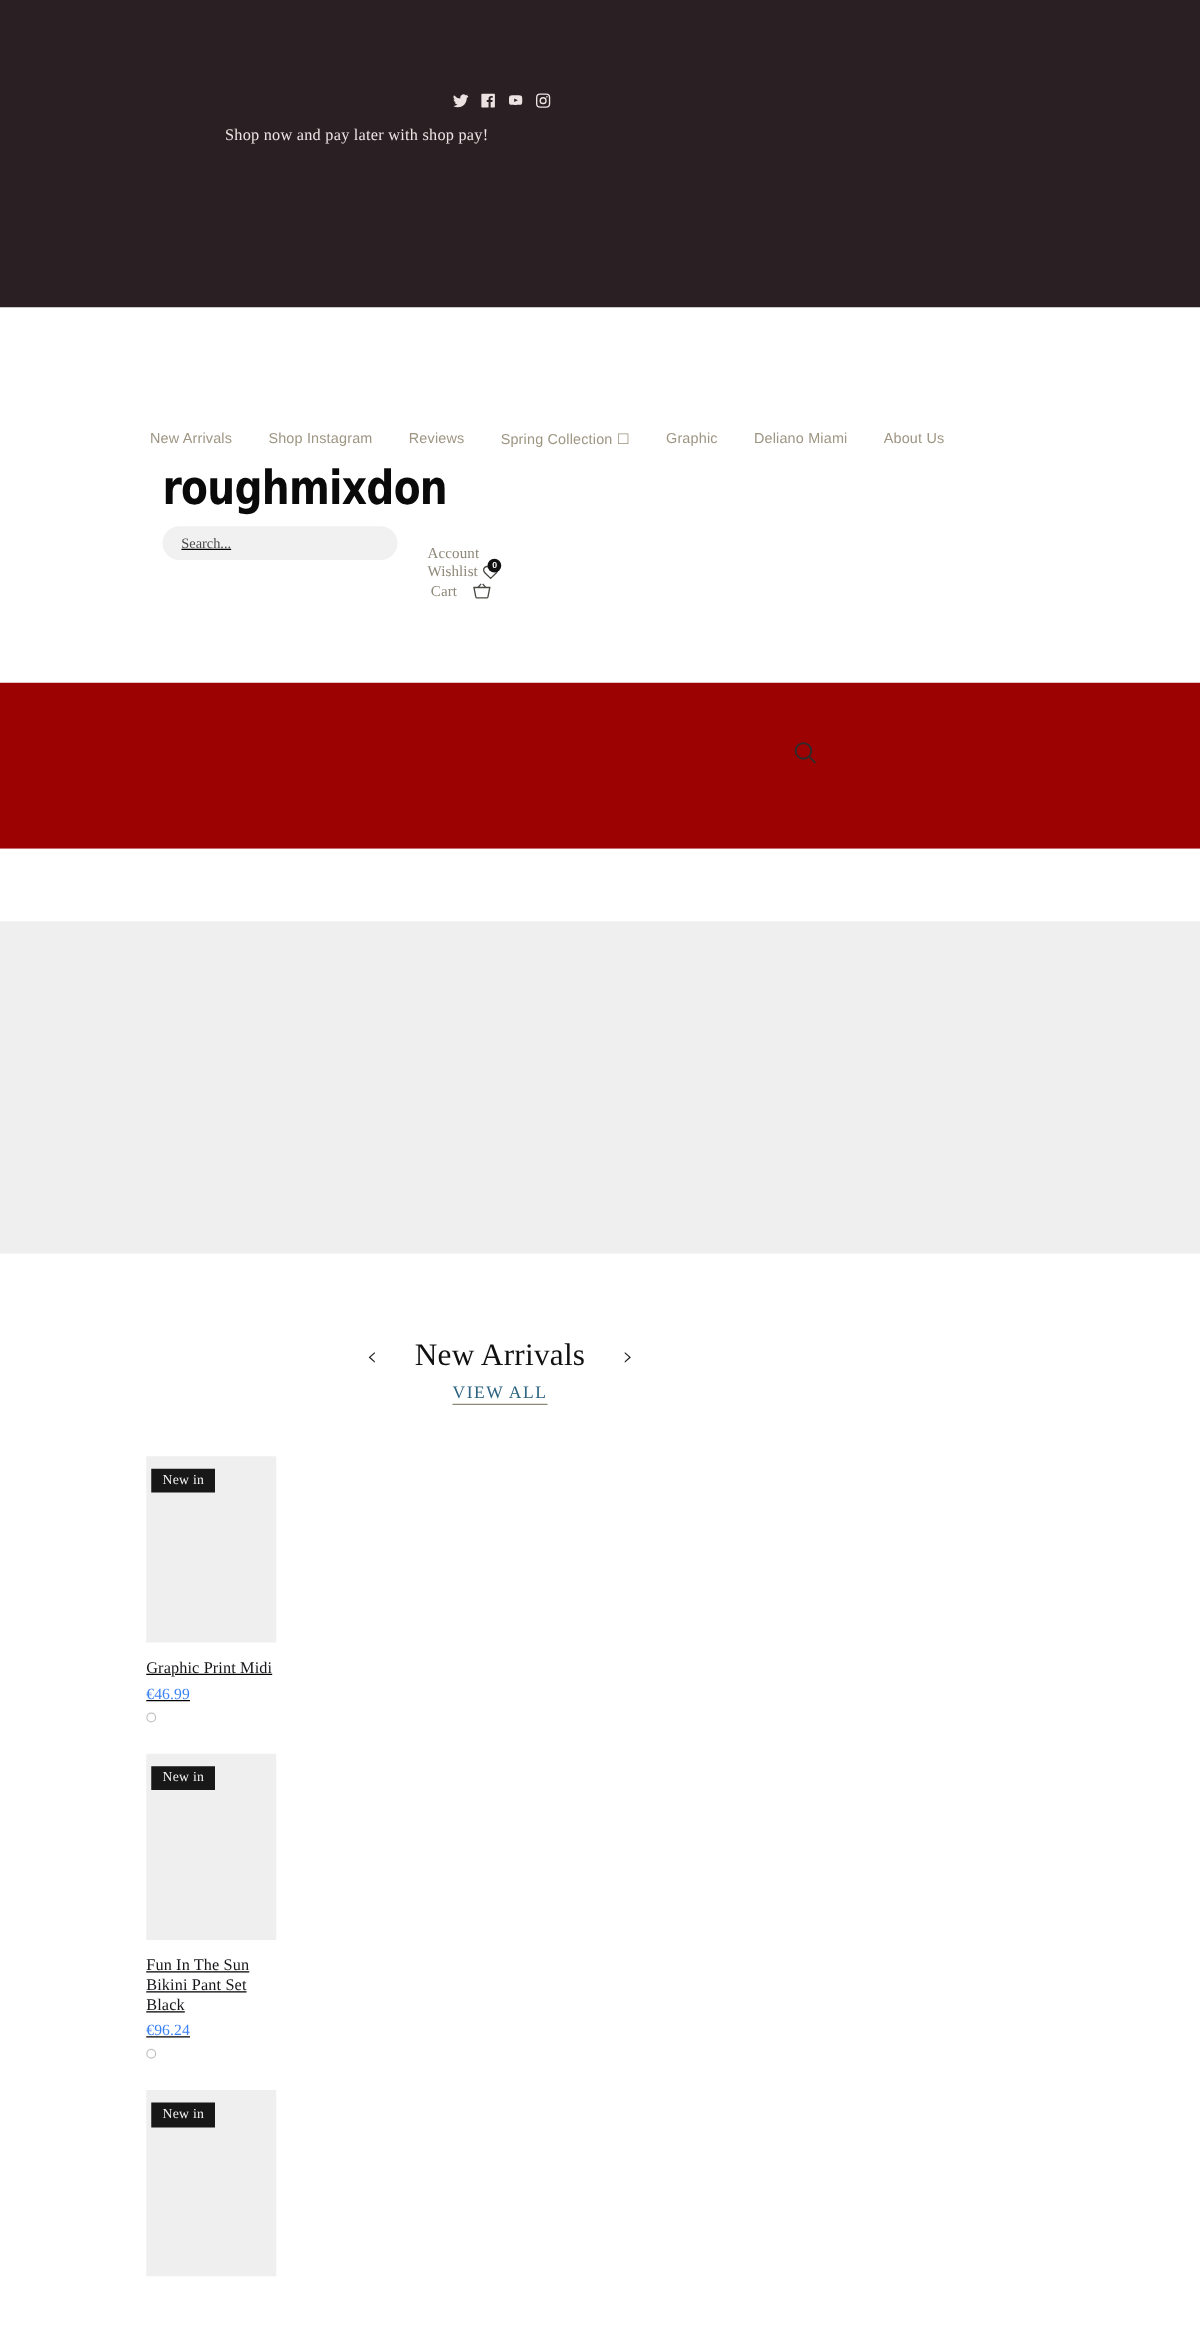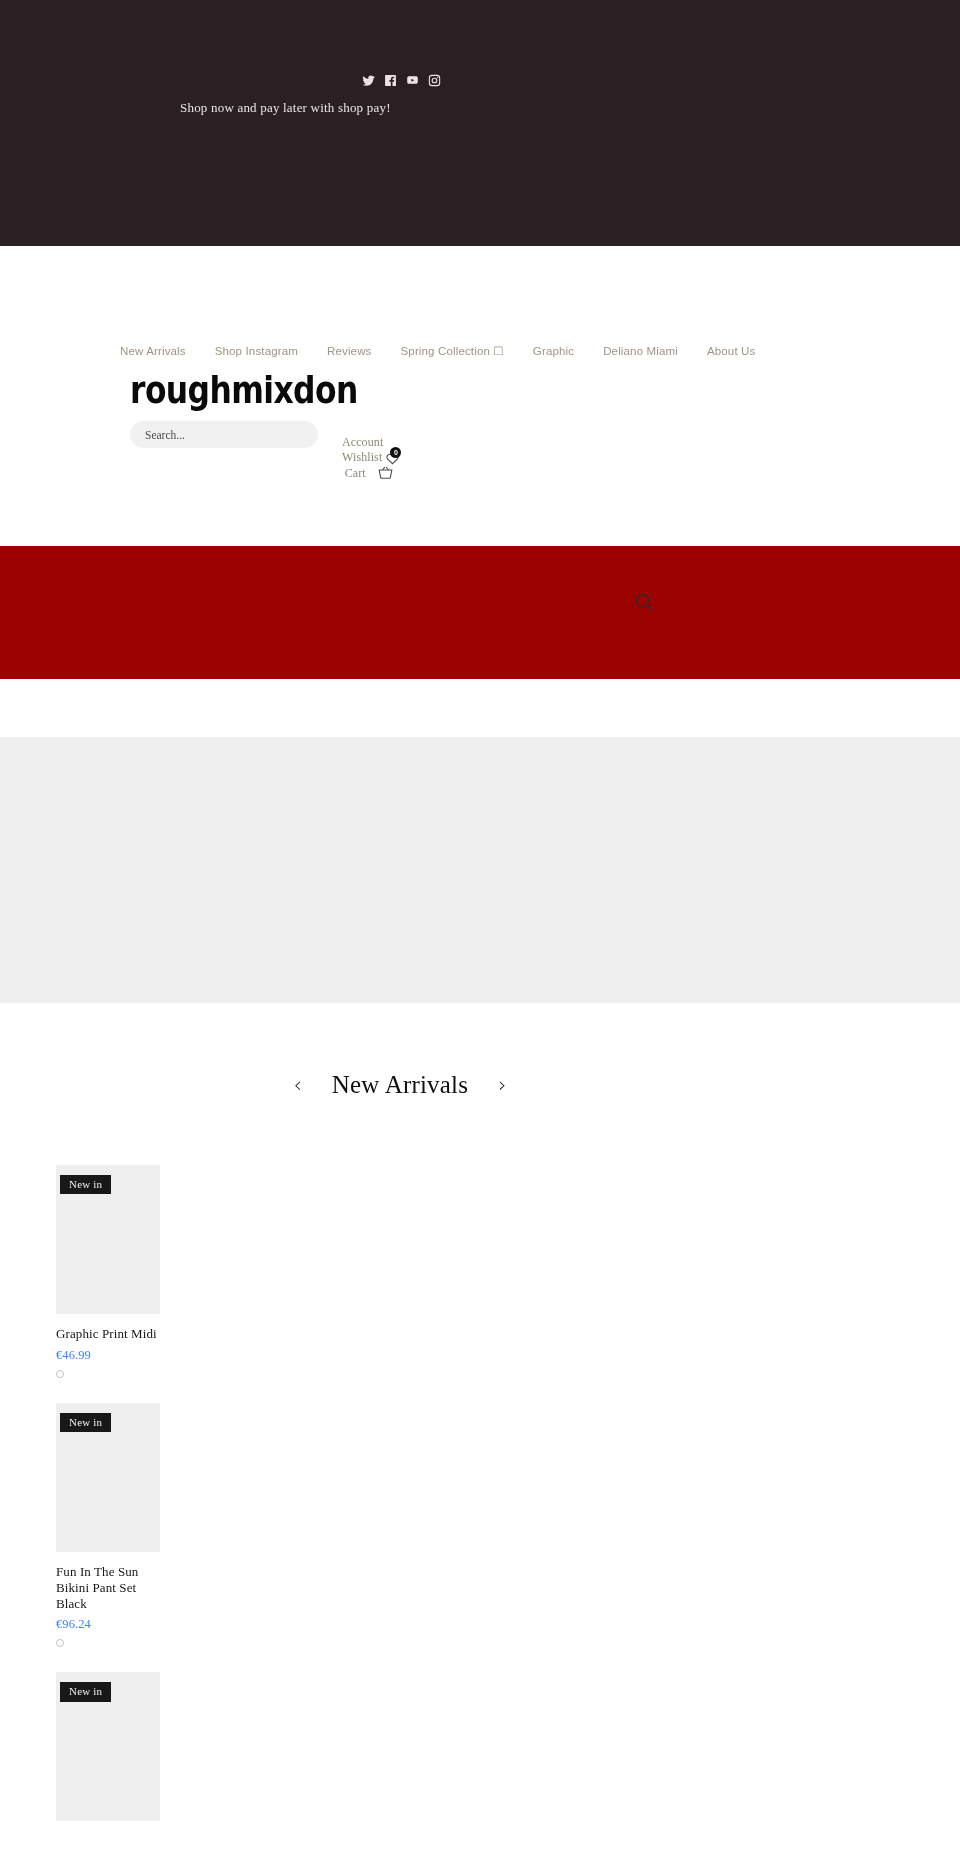--- a/index.html
+++ b/index.html
@@ -107,20 +107,21 @@
     left: 130px;
     top: 175px;
     width: 188px;
     height: 27px;
     background: #f1f1f1;
     border-radius: 20px;
     border: none;
     display: flex;
     align-items: center;
     padding: 0 0 0 15px;
+    text-decoration: underline;
   }
   .search-box input {
     border: none;
     outline: none;
     background: transparent;
     font-family: "Liberation Serif", serif;
     font-size: 11.5px;
     color: #3d3d3d;
     width: 100%;
   }
@@ -257,22 +258,23 @@
     letter-spacing: 1.2px;
     color: #2d6480;
     border-bottom: 1px solid #8d8878;
     padding-bottom: 1px;
     cursor: pointer;
   }
 
   
   .product-list {
     width: 960px;
-    padding-left: 56px;
+    padding-left: 117px;
     padding-top: 12px;
+    text-decoration: underline;
   }
   .product-card {
     width: 104px;
     margin-bottom: 25px;
     position: relative;
   }
   .product-media {
     width: 104px;
     height: 149px;
     background: #efefef;
@@ -412,20 +414,23 @@
 <div class="white-gap2"></div>
 
 <section class="collection">
 
   <div class="collection-head">
     <div class="coll-title-row">
       <span class="coll-arrow">‹</span>
       <span class="coll-title">New Arrivals</span>
       <span class="coll-arrow">›</span>
     </div>
+    <div class="view-all">
+      <span>VIEW ALL</span>
+    </div>
   </div>
 
   <div class="product-list">
 
     <div class="product-card">
       <div class="product-media">
         <span class="new-badge">New in</span>
       </div>
       <div class="product-title">Graphic Print Midi</div>
       <div class="product-price">€46.99</div>

